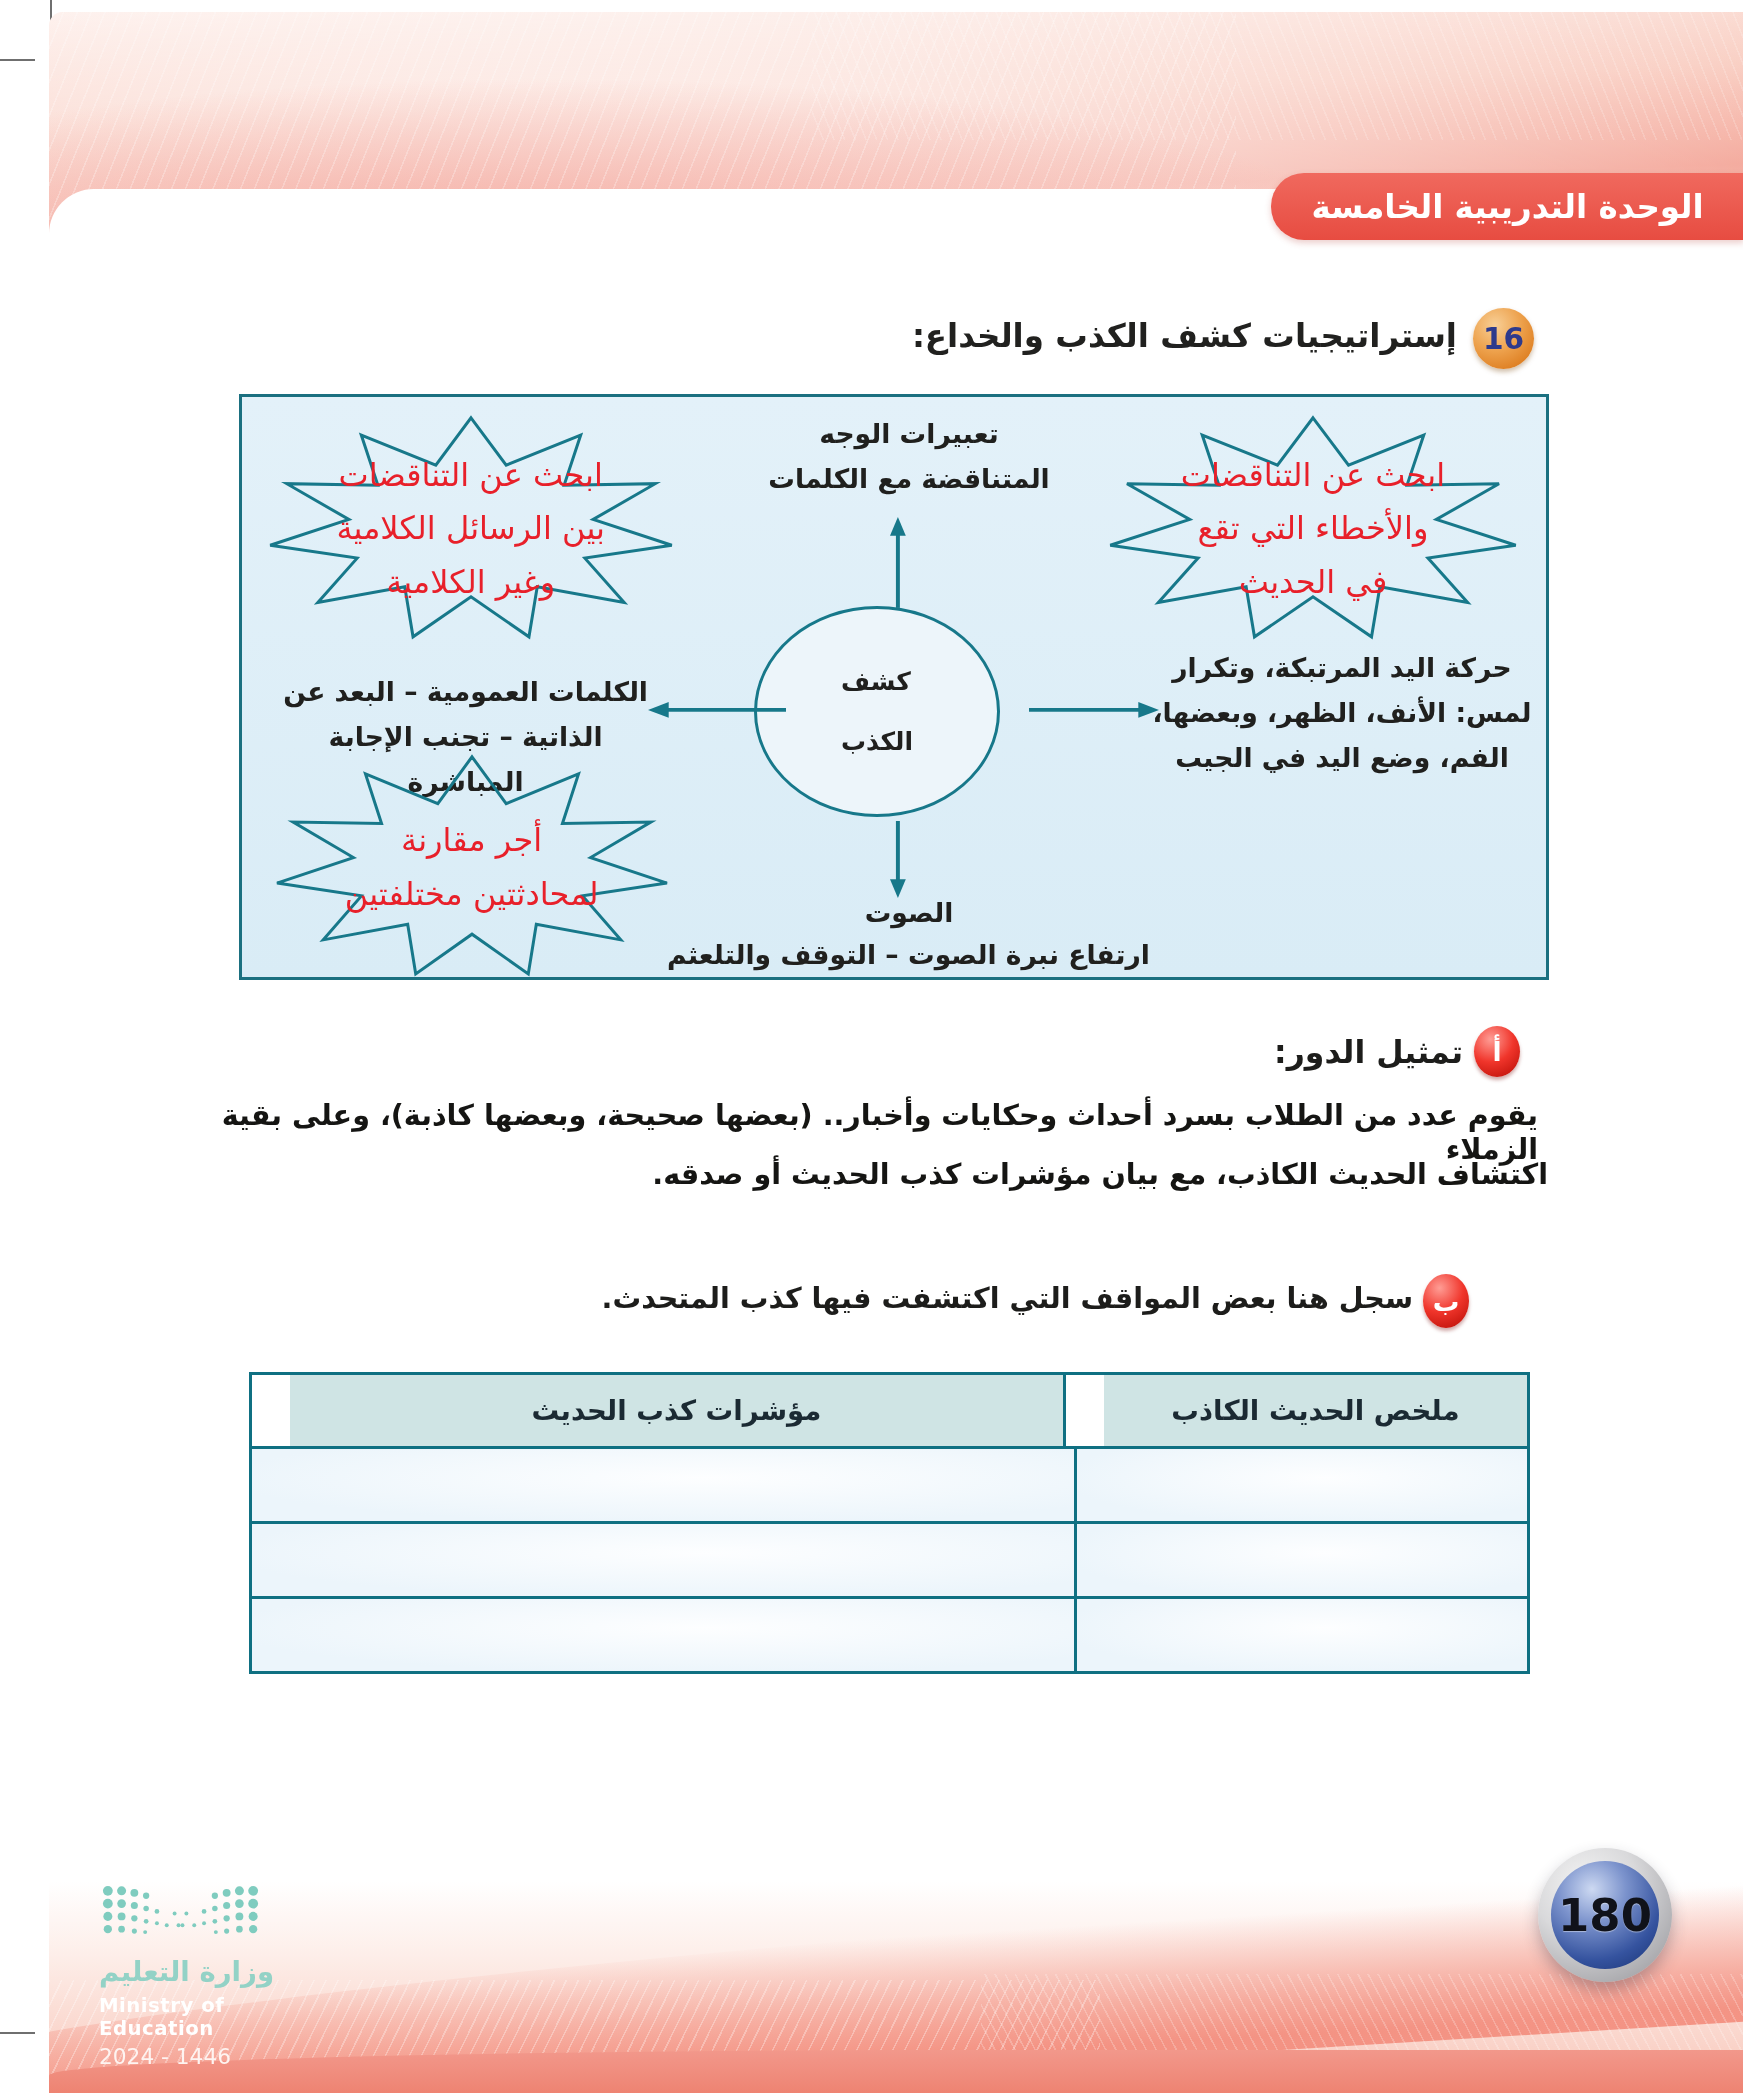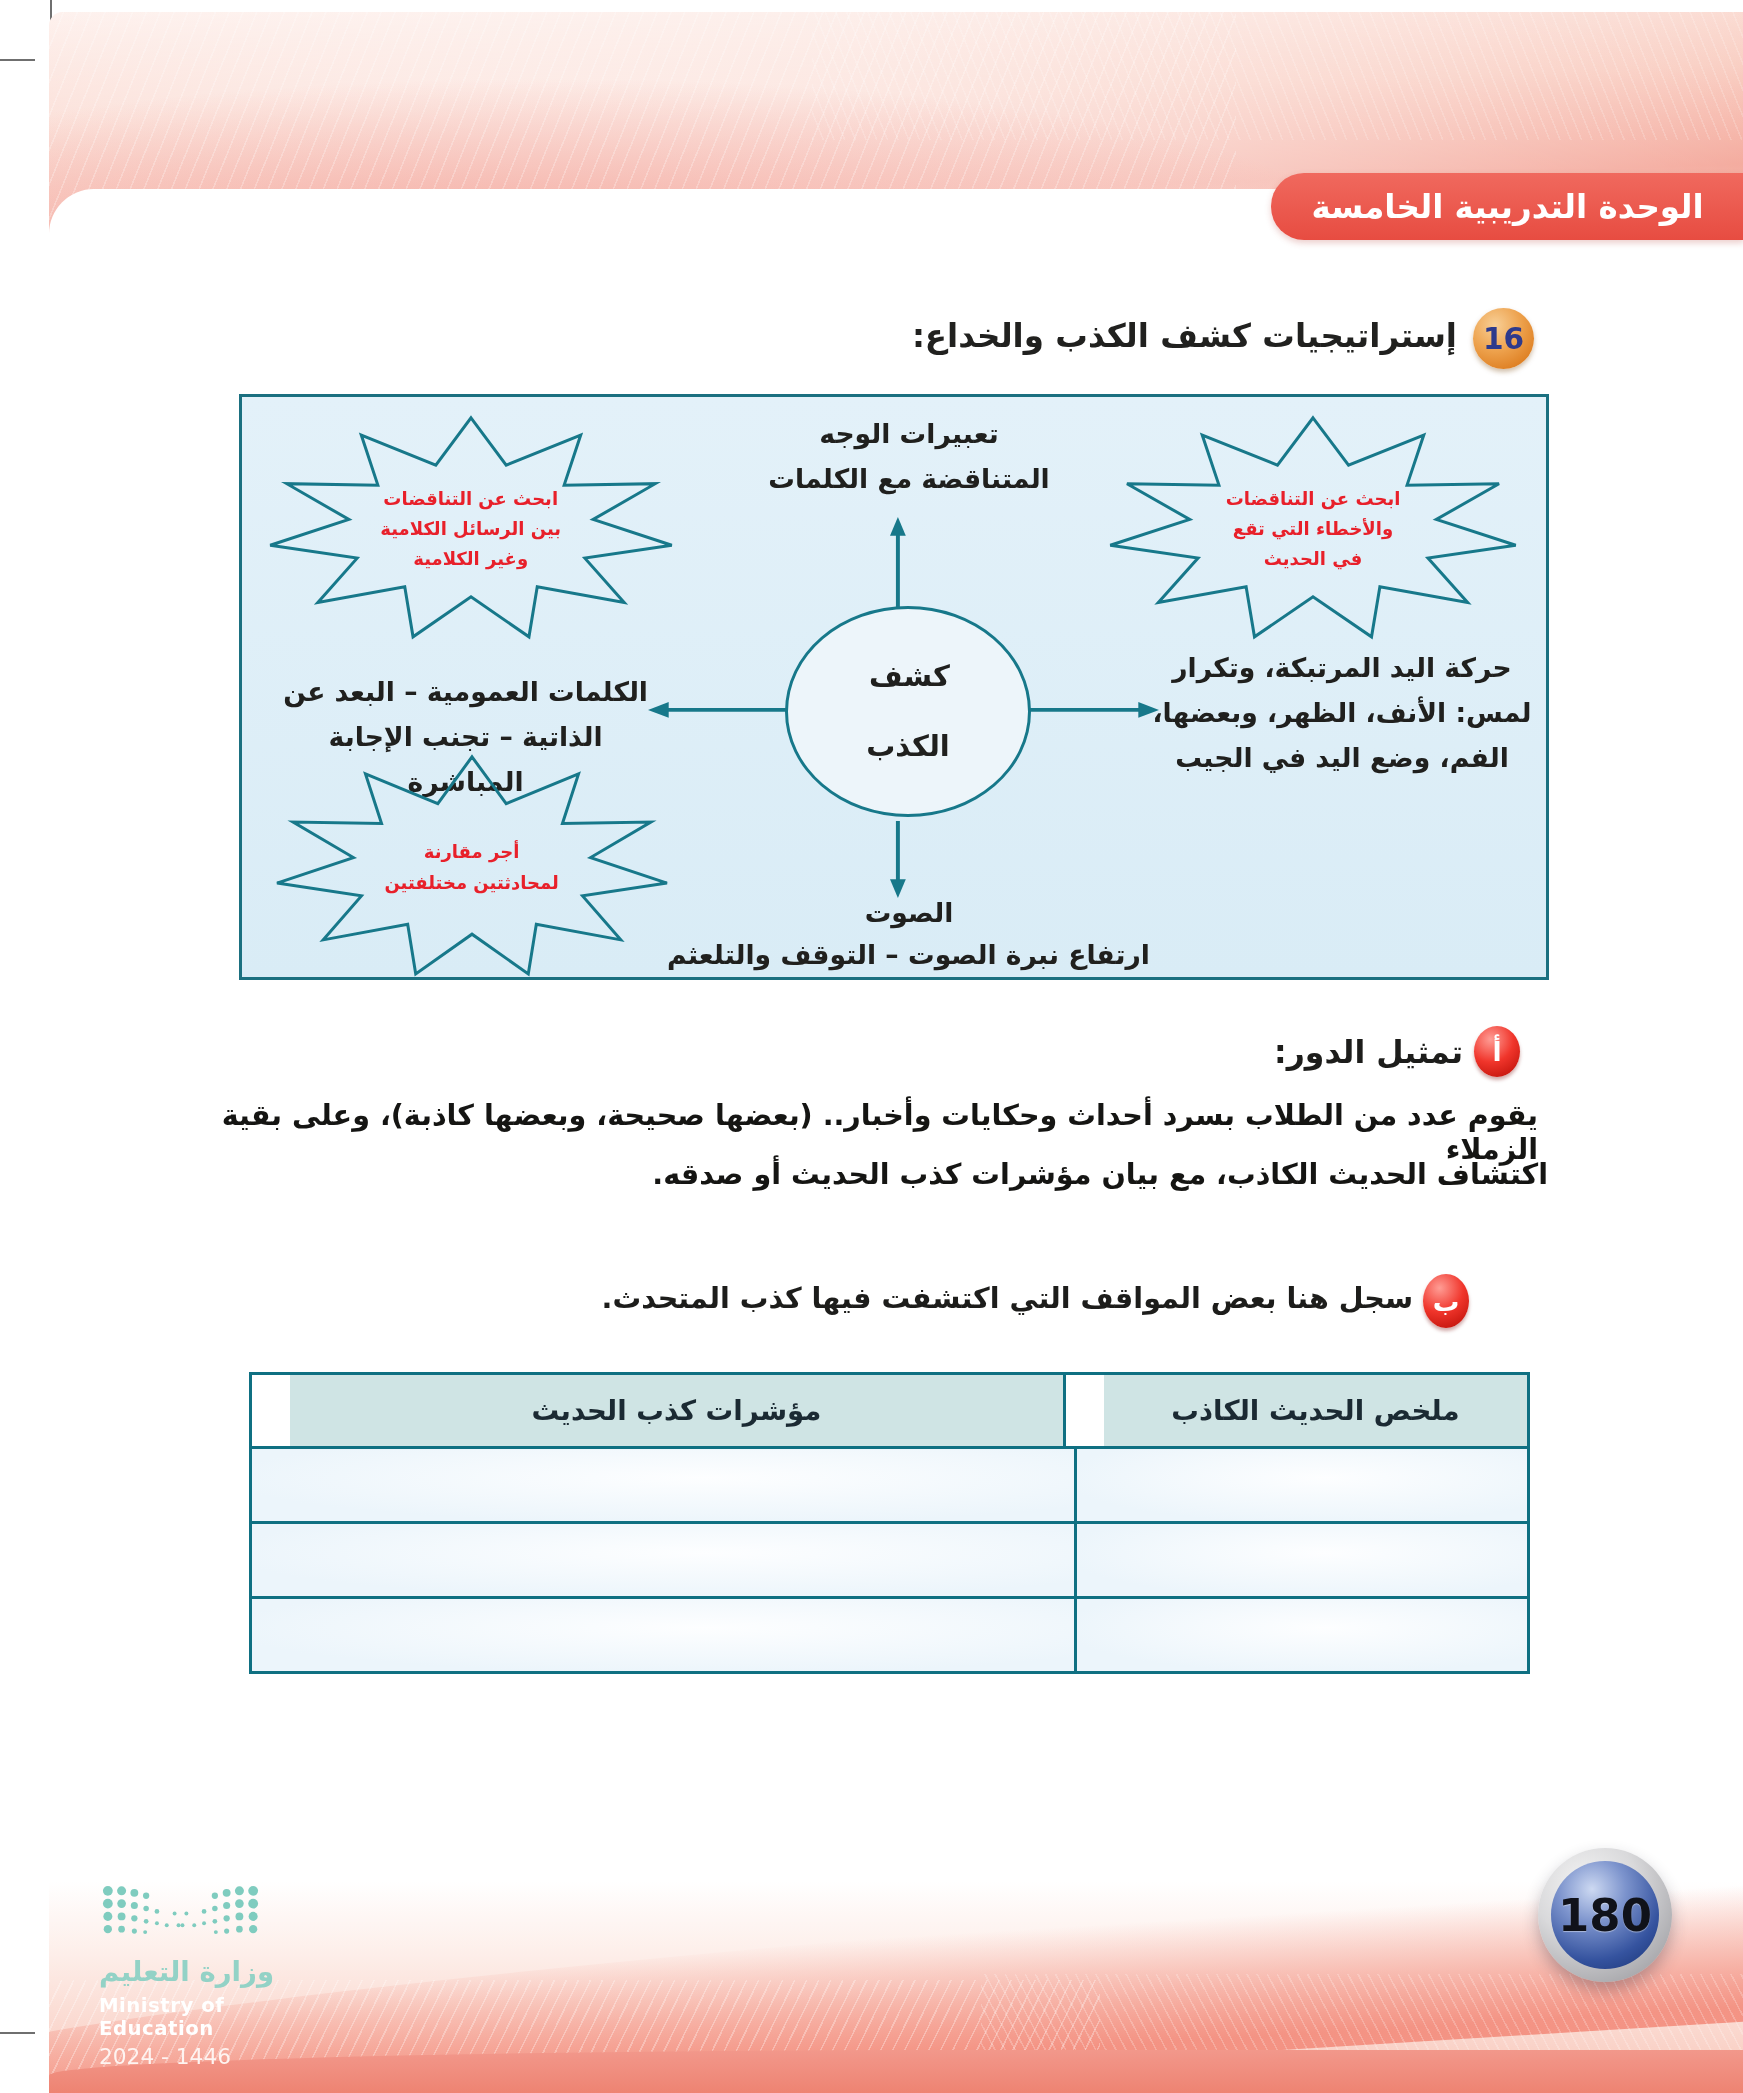--- a/index.html
+++ b/index.html
@@ -62,31 +62,31 @@
   }
   
   .diagram {
     position:absolute; left:239px; top:394px; width:1310px; height:586px;
     background:linear-gradient(180deg,#e3f1f9 0%,#d9ecf6 100%);
     border:3.9px solid #1b7080;
   }
   .ml { white-space:pre-line; }
   .d-label { position:absolute; text-align:center; font-weight:bold; color:#20201e; font-size:26.6px; line-height:1.7; }
   .d-circle {
-    position:absolute; left:543px; top:209px; width:246px; height:211px;
+    position:absolute; left:512px; top:209px; width:246px; height:211px;
     border:3.9px solid #17788a; border-radius:50%;
     background:#edf5fa;
-    display:flex; align-items:center; justify-content:center; text-align:right;
-    font-size:29px; font-weight:bold; line-height:2.4; color:#20201e;
+    display:flex; align-items:center; justify-content:center; text-align:left;
+    font-size:25px; font-weight:bold; line-height:2.4; color:#20201e;
   }
   .star { position:absolute; }
   .star svg { position:absolute; left:0; top:0; width:100%; height:100%; }
   .star .star-text {
     position:absolute; inset:0; display:flex; align-items:center; justify-content:center;
-    text-align:center; color:#e8202a; font-size:18px; font-weight:bold; line-height:1.68;
+    text-align:center; color:#e8202a; font-size:32px; font-weight:normal; line-height:1.68;
   }
   .arrow { position:absolute; }
   
   .badge-red {
     position:absolute; border-radius:50%;
     background:radial-gradient(circle at 36% 26%, #ff9d95 0%, #f0352b 48%, #c3140c 88%);
     display:flex; align-items:center; justify-content:center;
     box-shadow:0 3px 3.9px rgba(120,10,5,.35);
   }
   .badge-red span { color:#ffffff; font-size:26.6px; font-weight:bold; }

